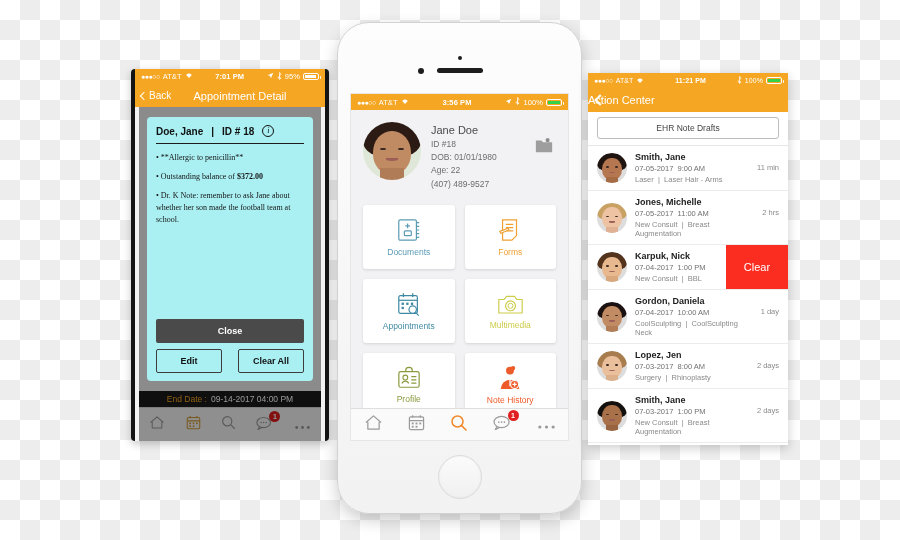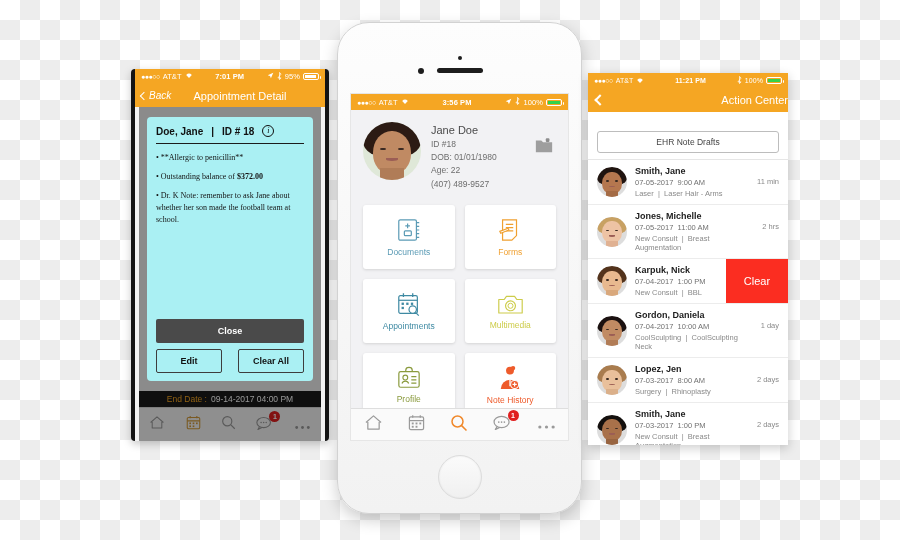--- a/index.html
+++ b/index.html
@@ -38,21 +38,21 @@
     display:inline-block; width:16px; height:7px; border:1px solid #fff;
     border-radius:2px; position:relative; padding:1px;
   }
   .batt i{ display:block; height:100%; background:#fff; }
   .batt::after{content:"";position:absolute;right:-3px;top:2px;width:1.5px;height:3px;background:#fff;border-radius:0 1px 1px 0;}
 
   #phone-left .navbar{
     height:23px; background:#f5a623; color:#fff;
     display:flex; align-items:center; padding:0 6px; position:relative;
   }
-  #phone-left .navbar .back{ display:flex; align-items:center; gap:2px; font-size:10px;font-style:italic; }
+  #phone-left .navbar .back{ display:flex; align-items:center; gap:2px; font-size:10px; }
   #phone-left .navbar .title{
     position:absolute; left:0; right:0; text-align:center;
     font-size:11px; pointer-events:none;margin-left:20px;
   }
   .chev{ display:inline-block; width:6px; height:6px; border-left:1.6px solid currentColor; border-bottom:1.6px solid currentColor; transform:rotate(45deg); }
 
   #phone-left .body{ position:absolute; top:38px; left:4px; right:4px; bottom:0; background:#efefef; }
   #phone-left .tabbar{
     position:absolute; left:0; right:0; bottom:0; height:34px;
     background:#f7f7f7; border-top:1px solid #d8d8d8;
@@ -155,22 +155,22 @@
   
   #phone-right{
     position:absolute; left:588px; top:73px; width:200px; height:372px;
     background:#ffffff; box-shadow:0 3px 10px rgba(0,0,0,.20); overflow:hidden;
   }
   #phone-right .statusbar{ height:15px; font-size:7px; }
   #phone-right .navbar{
     height:24px; background:#f5a623; color:#fff; display:flex; align-items:center;
     padding:0 8px; position:relative;
   }
-  #phone-right .navbar .title{ position:absolute; left:0; right:0; text-align:right; font-size:11px;padding-left:37px; }
-  .ehr-wrap{ padding:19px 9px 6px; background:#fff; }
+  #phone-right .navbar .title{ position:absolute; left:0; right:0; text-align:left; font-size:11px; }
+  .ehr-wrap{ padding:5px 9px 6px; background:#fff; }
   .ehr-btn{
     border:1px solid #bdbdbd; border-radius:3px; text-align:center;
     font-size:8.5px; color:#444; padding:5px 0;
   }
   .alist{ border-top:1px solid #e6e6e6; }
   .arow{
     display:flex; align-items:center; gap:8px; padding:6px 9px;
     border-bottom:1px solid #ececec; position:relative; background:#fff;
   }
   .arow .av{ width:30px; height:30px; border-radius:50%; overflow:hidden; flex:0 0 auto; background:#ddd; position:relative; }

